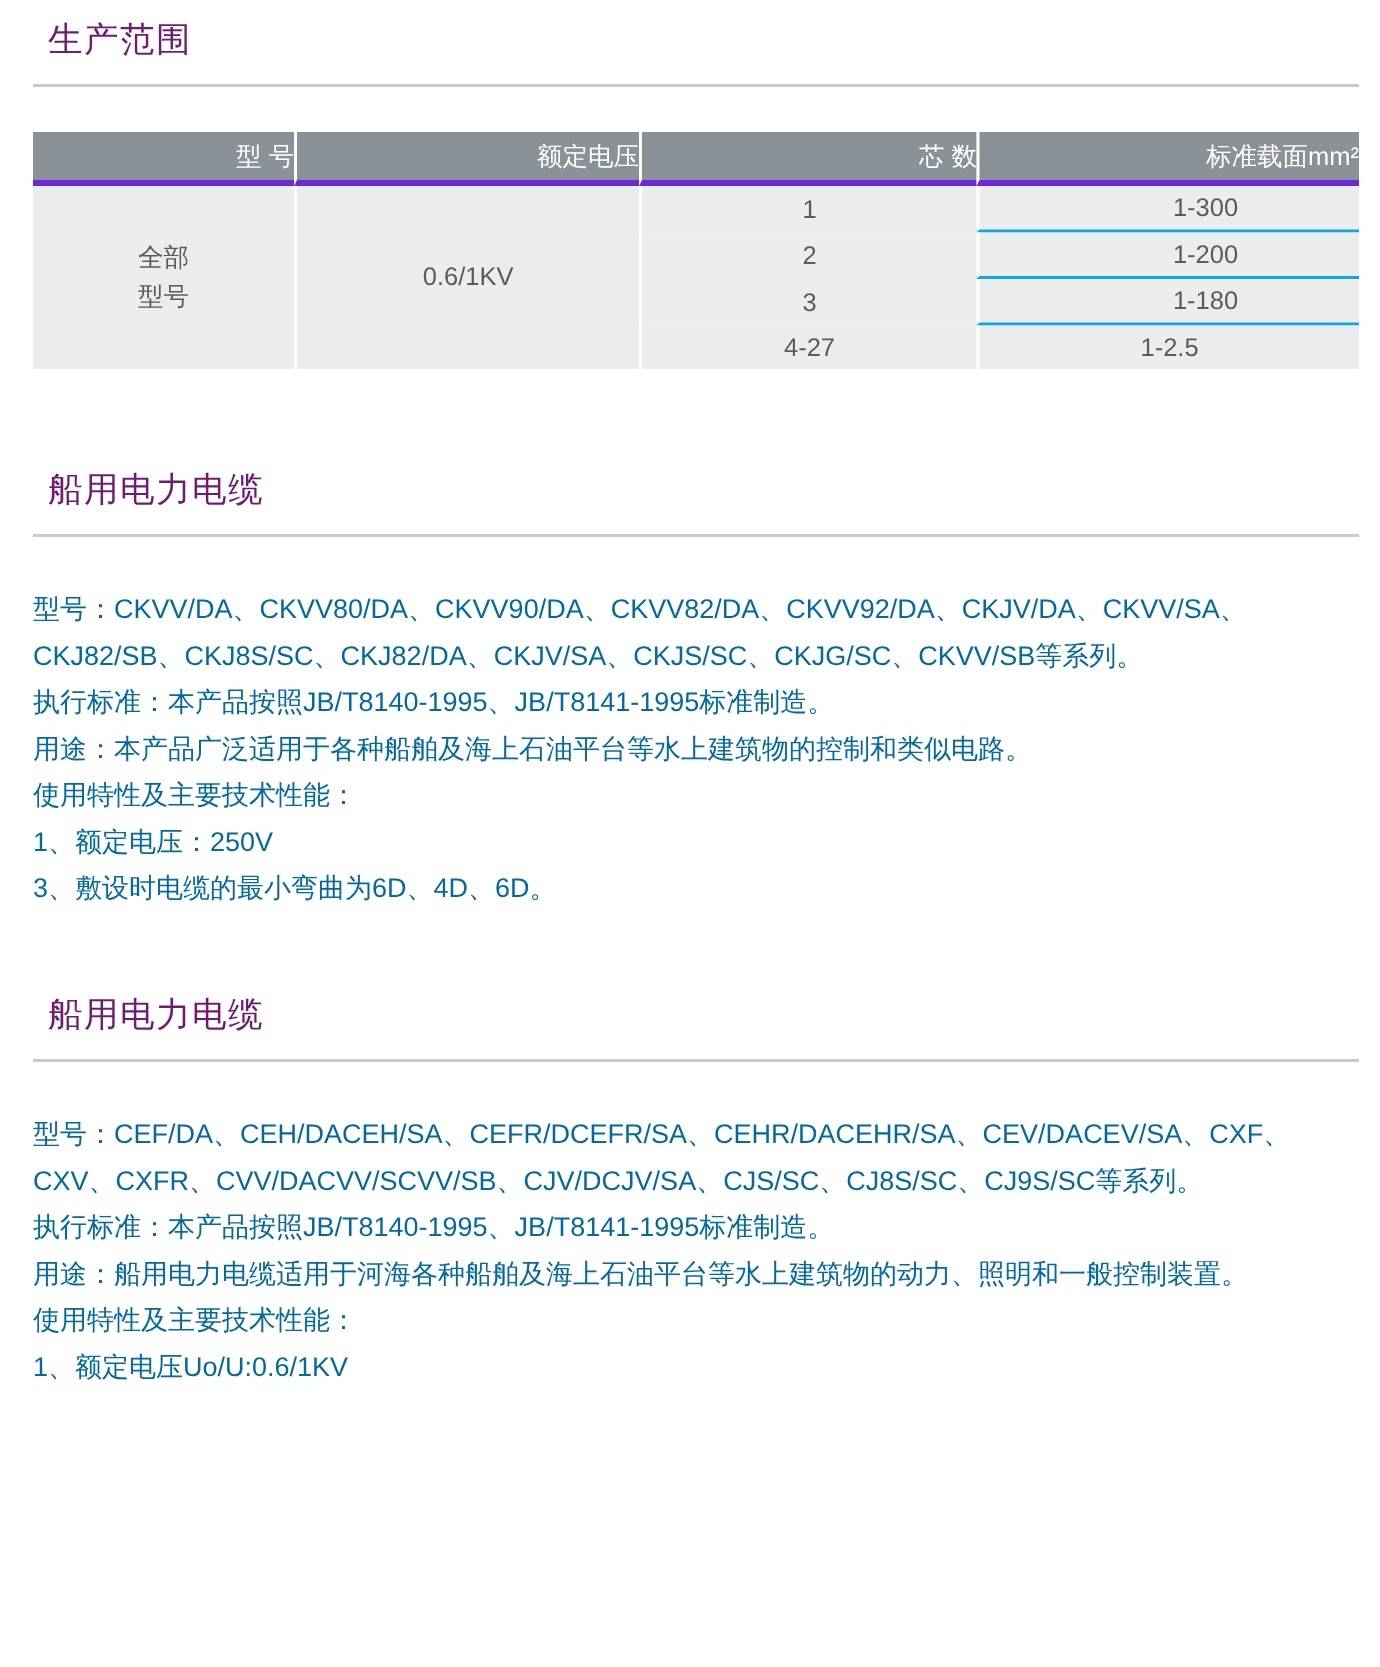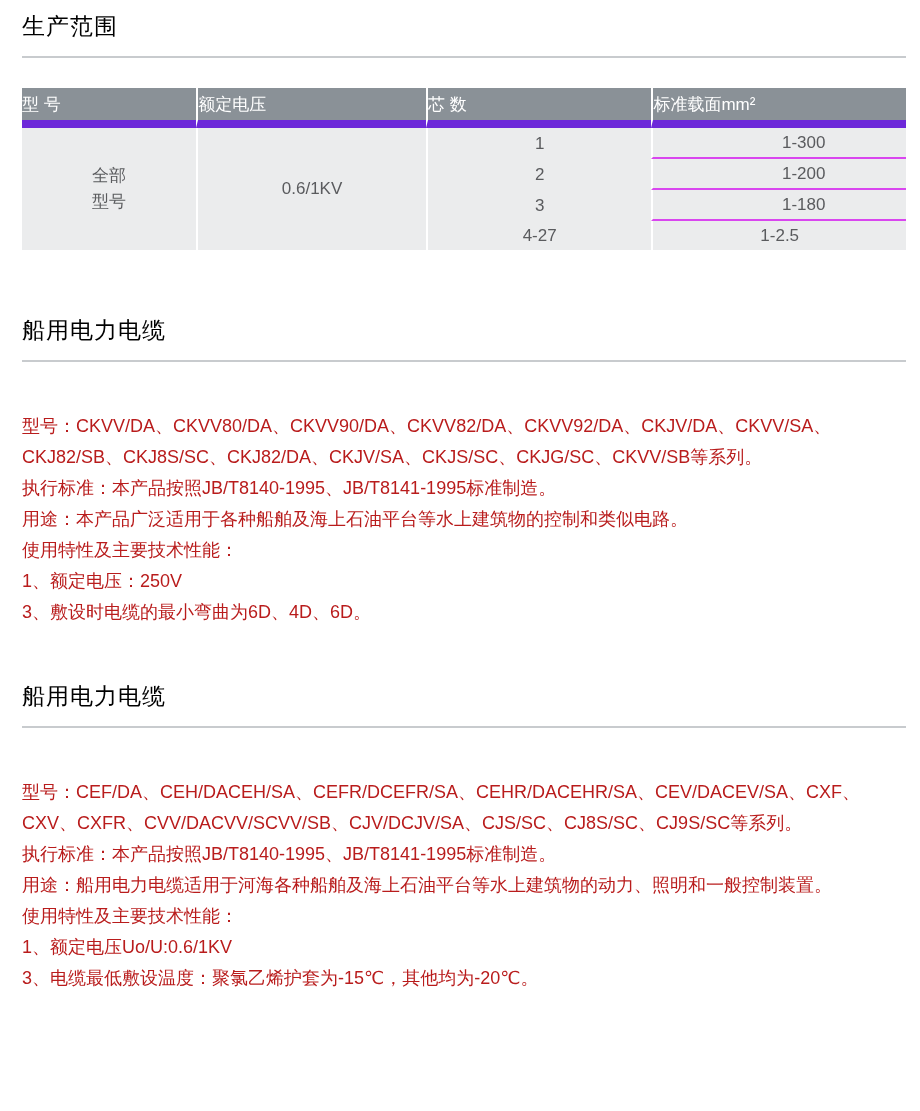--- a/index.html
+++ b/index.html
@@ -14,25 +14,25 @@
     height: 1111px;
     background: #ffffff;
     box-sizing: border-box;
     overflow: hidden;
   }
   .content {
     margin-left: 22px;
     margin-right: 14px;
   }
   .section-title {
-    margin: 0;
+    margin: 10px;
     font-size: 23px;
     font-weight: 400;
     line-height: 32px;
-    color: #000000;
+    color: #701a75;
     letter-spacing: 1px;
   }
   .rule {
     border: none;
     border-top: 2px solid #c8cbce;
     margin: 14px 0 0 0;
     height: 0;
   }
   .mt-title1 { margin-top: 10px; }
   .mt-title2 { margin-top: 64px; }
@@ -44,43 +44,43 @@
     border-collapse: separate;
     border-spacing: 0;
     table-layout: fixed;
   }
   table.spec th {
     background: #8a9197;
     color: #ffffff;
     font-weight: 400;
     font-size: 17px;
     height: 32px;
-    text-align: left;
+    text-align: right;
     vertical-align: middle;
-    border-bottom: 8px solid #6d28d9;
+    border-bottom: 4px solid #6d28d9;
     padding: 0;
   }
   table.spec td {
     background: #ebeced;
     color: #5a5b5e;
     font-size: 17px;
     text-align: center;
     vertical-align: middle;
     padding: 0;
   }
   table.spec .bl { border-left: 2px solid #ffffff; }
   table.spec td.row-cell { height: 29px; }
-  table.spec td.rb { border-bottom: 2px solid #d946ef; padding-left: 48px; }
+  table.spec td.rb { border-bottom: 2px solid #0ea5e9; padding-left: 48px; }
   .model-cell div { line-height: 26px; text-align: center; }
 
   .paragraphs {
-    margin-top: 49px;
+    margin-top: 33px;
     font-size: 18px;
     line-height: 31px;
-    color: #b91c1c;
+    color: #0369a1;
   }
   .paragraphs p { margin: 0; padding: 0; }
 </style>
 </head>
 <body>
 
 <div class="page">
   <div class="content">
 
     <div>
@@ -143,18 +143,17 @@
 
     <div>
       <h2 class="section-title mt-title3">船用电力电缆</h2>
       <hr class="rule">
       <div class="paragraphs">
         <p>型号：CEF/DA、CEH/DACEH/SA、CEFR/DCEFR/SA、CEHR/DACEHR/SA、CEV/DACEV/SA、CXF、CXV、CXFR、CVV/DACVV/SCVV/SB、CJV/DCJV/SA、CJS/SC、CJ8S/SC、CJ9S/SC等系列。</p>
         <p>执行标准：本产品按照JB/T8140-1995、JB/T8141-1995标准制造。</p>
         <p>用途：船用电力电缆适用于河海各种船舶及海上石油平台等水上建筑物的动力、照明和一般控制装置。</p>
         <p>使用特性及主要技术性能：</p>
         <p>1、额定电压Uo/U:0.6/1KV</p>
-        <p>3、电缆最低敷设温度：聚氯乙烯护套为-15℃，其他均为-20℃。</p>
       </div>
     </div>
 
   </div>
 </div>
 
 </body></html>

